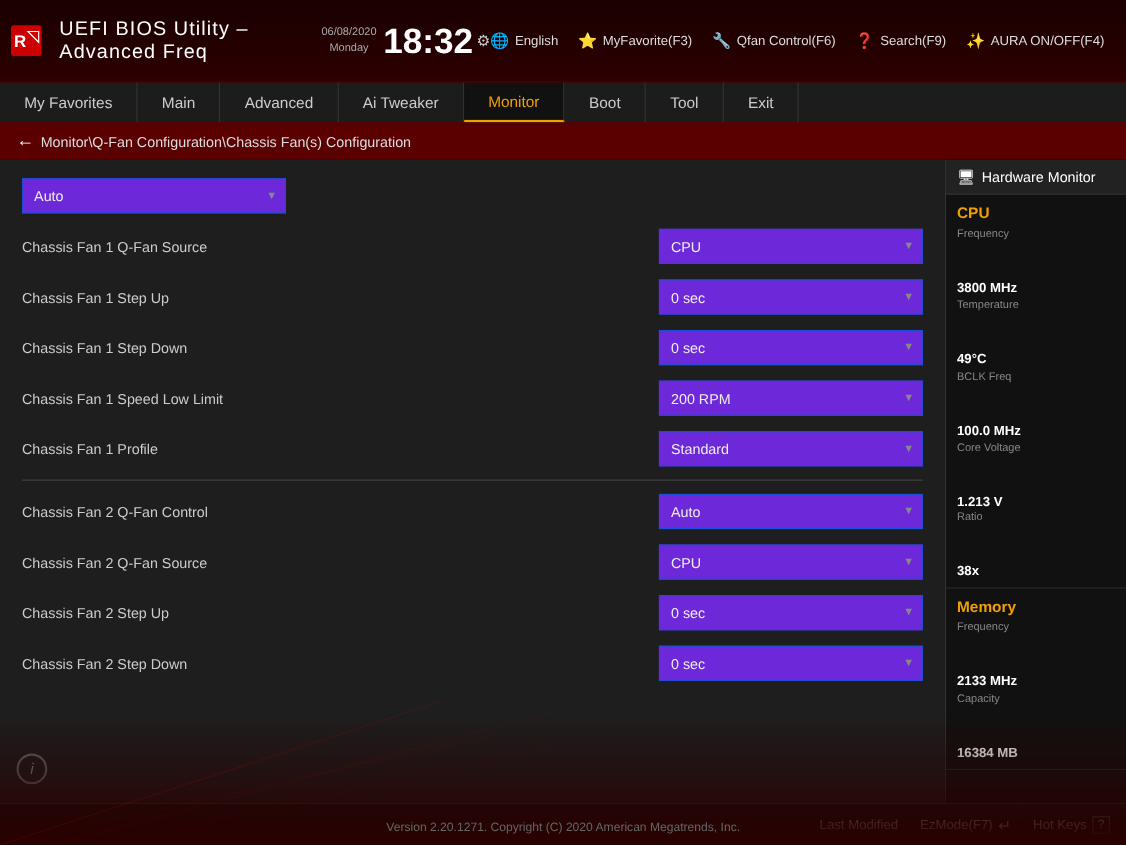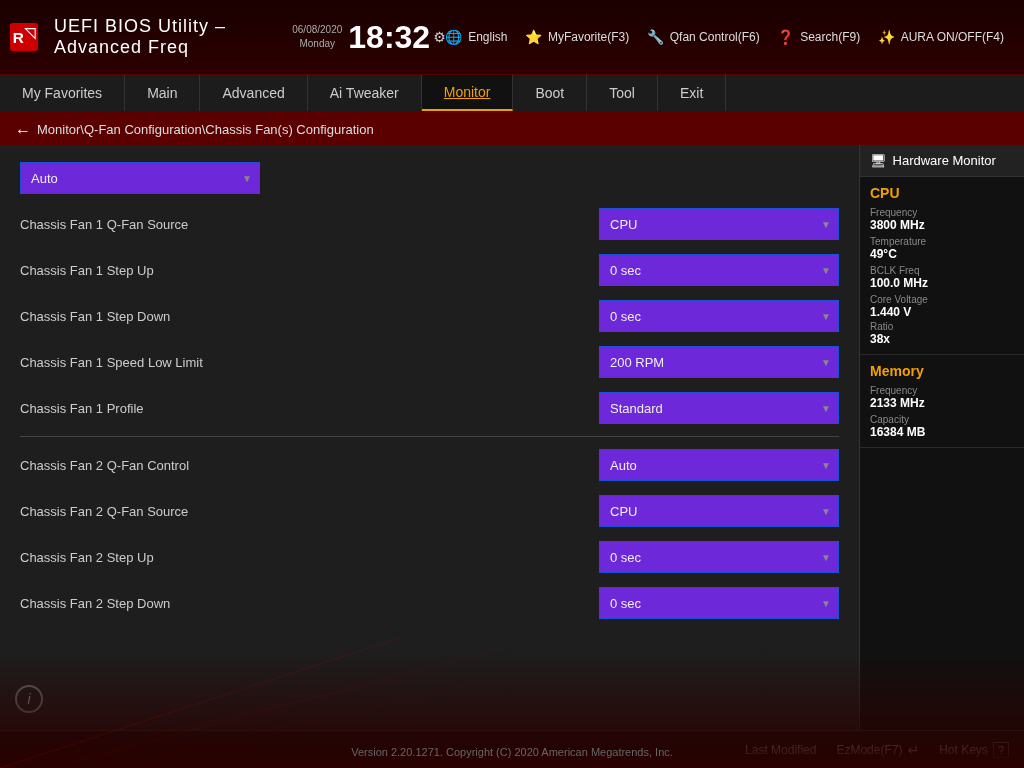--- a/index.html
+++ b/index.html
@@ -93,21 +93,20 @@
       padding: 0 22px;
       display: flex;
       align-items: center;
       cursor: pointer;
       border-right: 1px solid #333;
     }
     .nav-item.active {
       color: #f0a000;
       border-bottom: 2px solid #f0a000;
       background: #111;
-      text-decoration: underline;
       text-align: center;
     }
     .nav-spacer { flex: 1; }
 
     
     .breadcrumb {
       background: #5a0000;
       height: 32px;
       display: flex;
       align-items: center;
@@ -218,20 +217,21 @@
     }
     .hw-item {}
     .hw-item-label {
       color: #888;
       font-size: 10px;
     }
     .hw-item-value {
       color: white;
       font-size: 12px;
       font-weight: bold;
+      margin-top: 36px;
     }
     .hw-item-single {
       margin-top: 2px;
     }
 
     
     .footer {
       background: #111;
       height: 38px;
       display: flex;
@@ -514,21 +514,21 @@
         <div class="hw-item">
           <div class="hw-item-label">Temperature</div>
           <div class="hw-item-value">49°C</div>
         </div>
         <div class="hw-item">
           <div class="hw-item-label">BCLK Freq</div>
           <div class="hw-item-value">100.0 MHz</div>
         </div>
         <div class="hw-item">
           <div class="hw-item-label">Core Voltage</div>
-          <div class="hw-item-value">1.440 V</div>
+          <div class="hw-item-value">1.213 V</div>
         </div>
       </div>
       <div class="hw-item hw-item-single">
         <div class="hw-item-label">Ratio</div>
         <div class="hw-item-value">38x</div>
       </div>
     </div>
 
     <div class="hw-section">
       <div class="hw-section-title">Memory</div>

